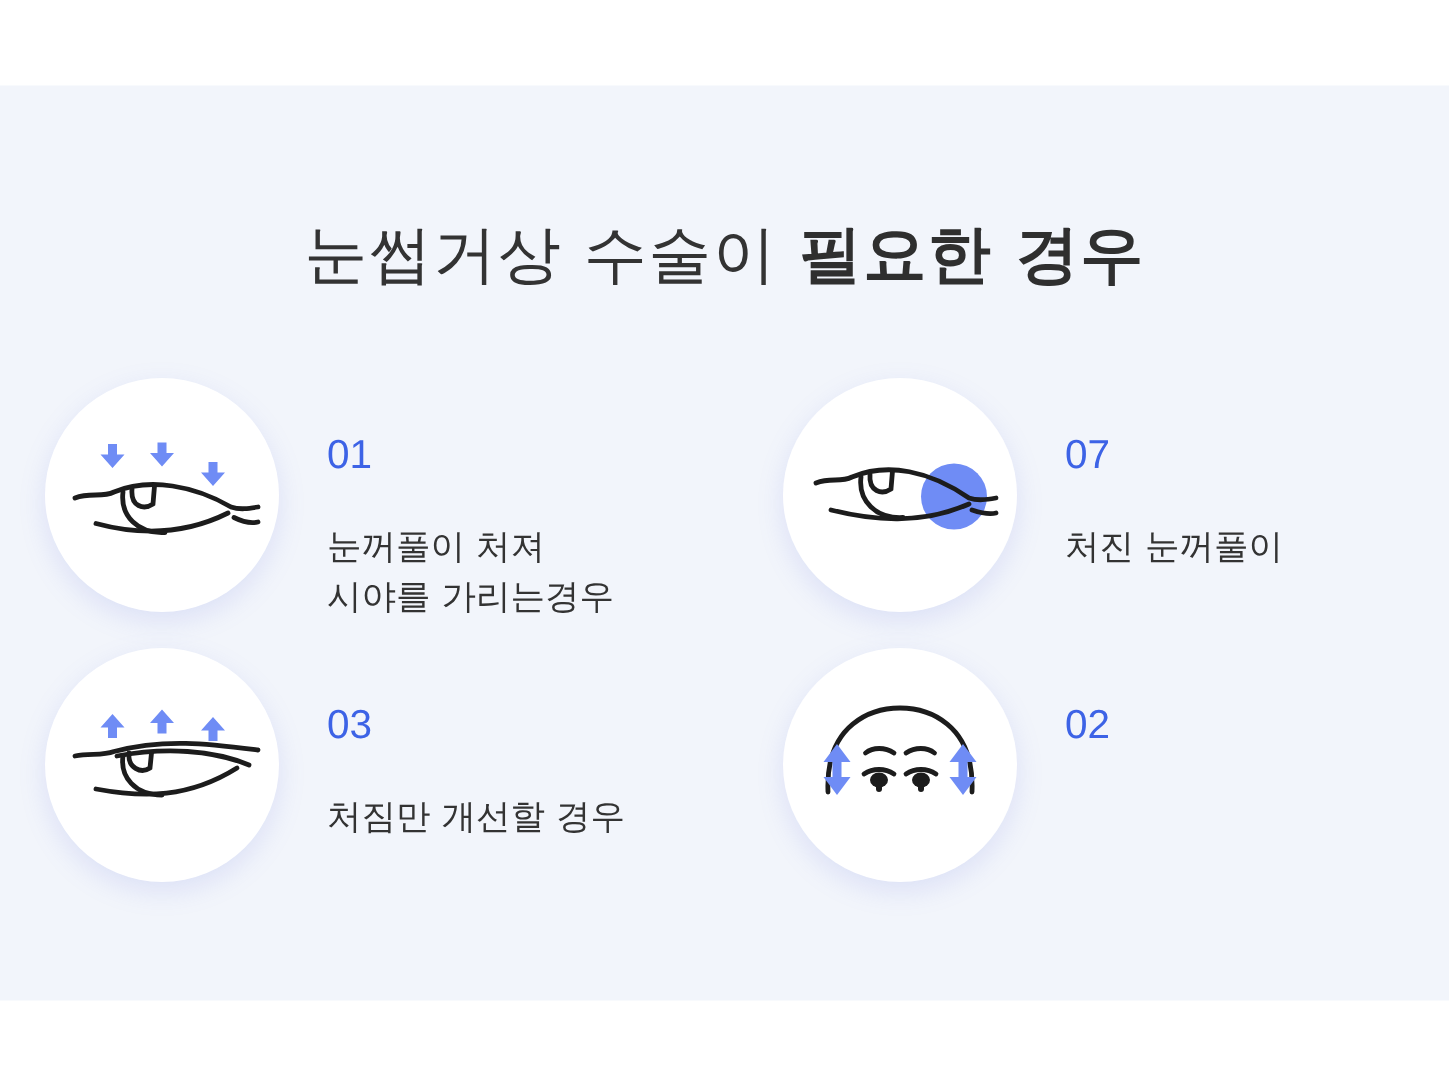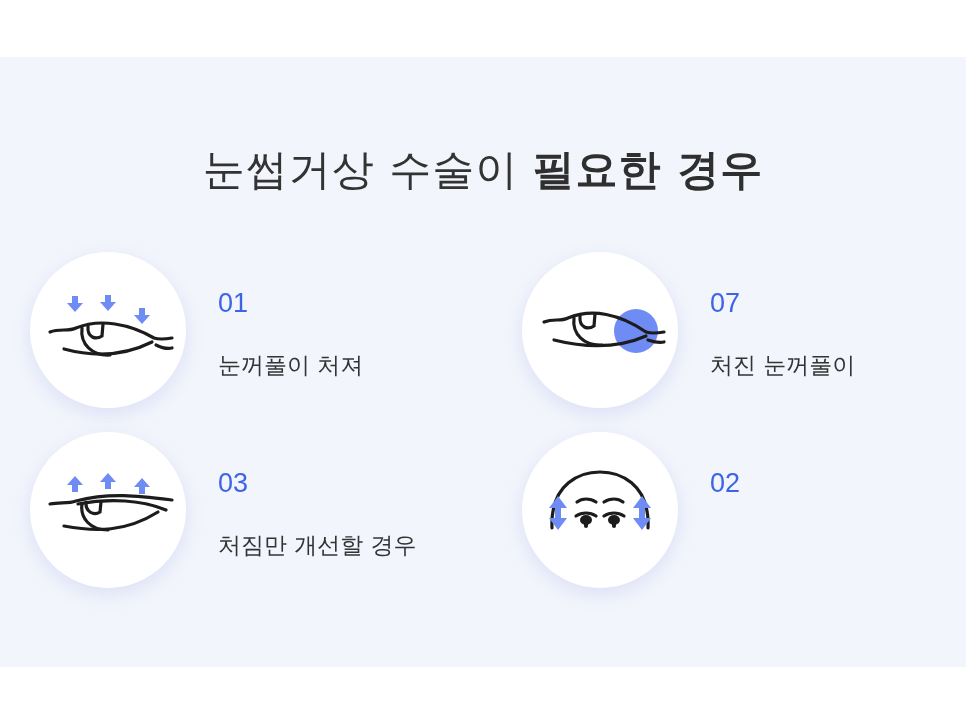--- a/index.html
+++ b/index.html
@@ -42,20 +42,21 @@
         <path d="M34 97 C60 104 90 106 122 90"></path>
         <path d="M126 93 C132 96 138 97 142 96"></path>
         <path d="M52 76 C50 92 62 104 80 103"></path>
         <path d="M58 74 C57 86 66 88 72 84 L73 72"></path>
       </g>
     </svg>
   </div>
   <div class="num">01</div>
   <div class="desc">
     <span>눈꺼풀이 처져</span>
+    <span>시야를 가리는경우</span>
   </div>
 </div>
 
 <div class="card" style="left:522px; top:252px;">
   <div class="circle">
     <svg viewBox="0 0 156 156">
       <circle cx="114" cy="79" r="22" fill="#6f8cf5"></circle>
       <g fill="none" stroke="#1c1c1c" stroke-width="3.2" stroke-linecap="round">
         <path d="M22 70 C32 66 38 70 46 66 C70 56 98 62 124 80 C130 82 136 81 142 80"></path>
         <path d="M32 88 C60 95 92 98 124 84"></path>

